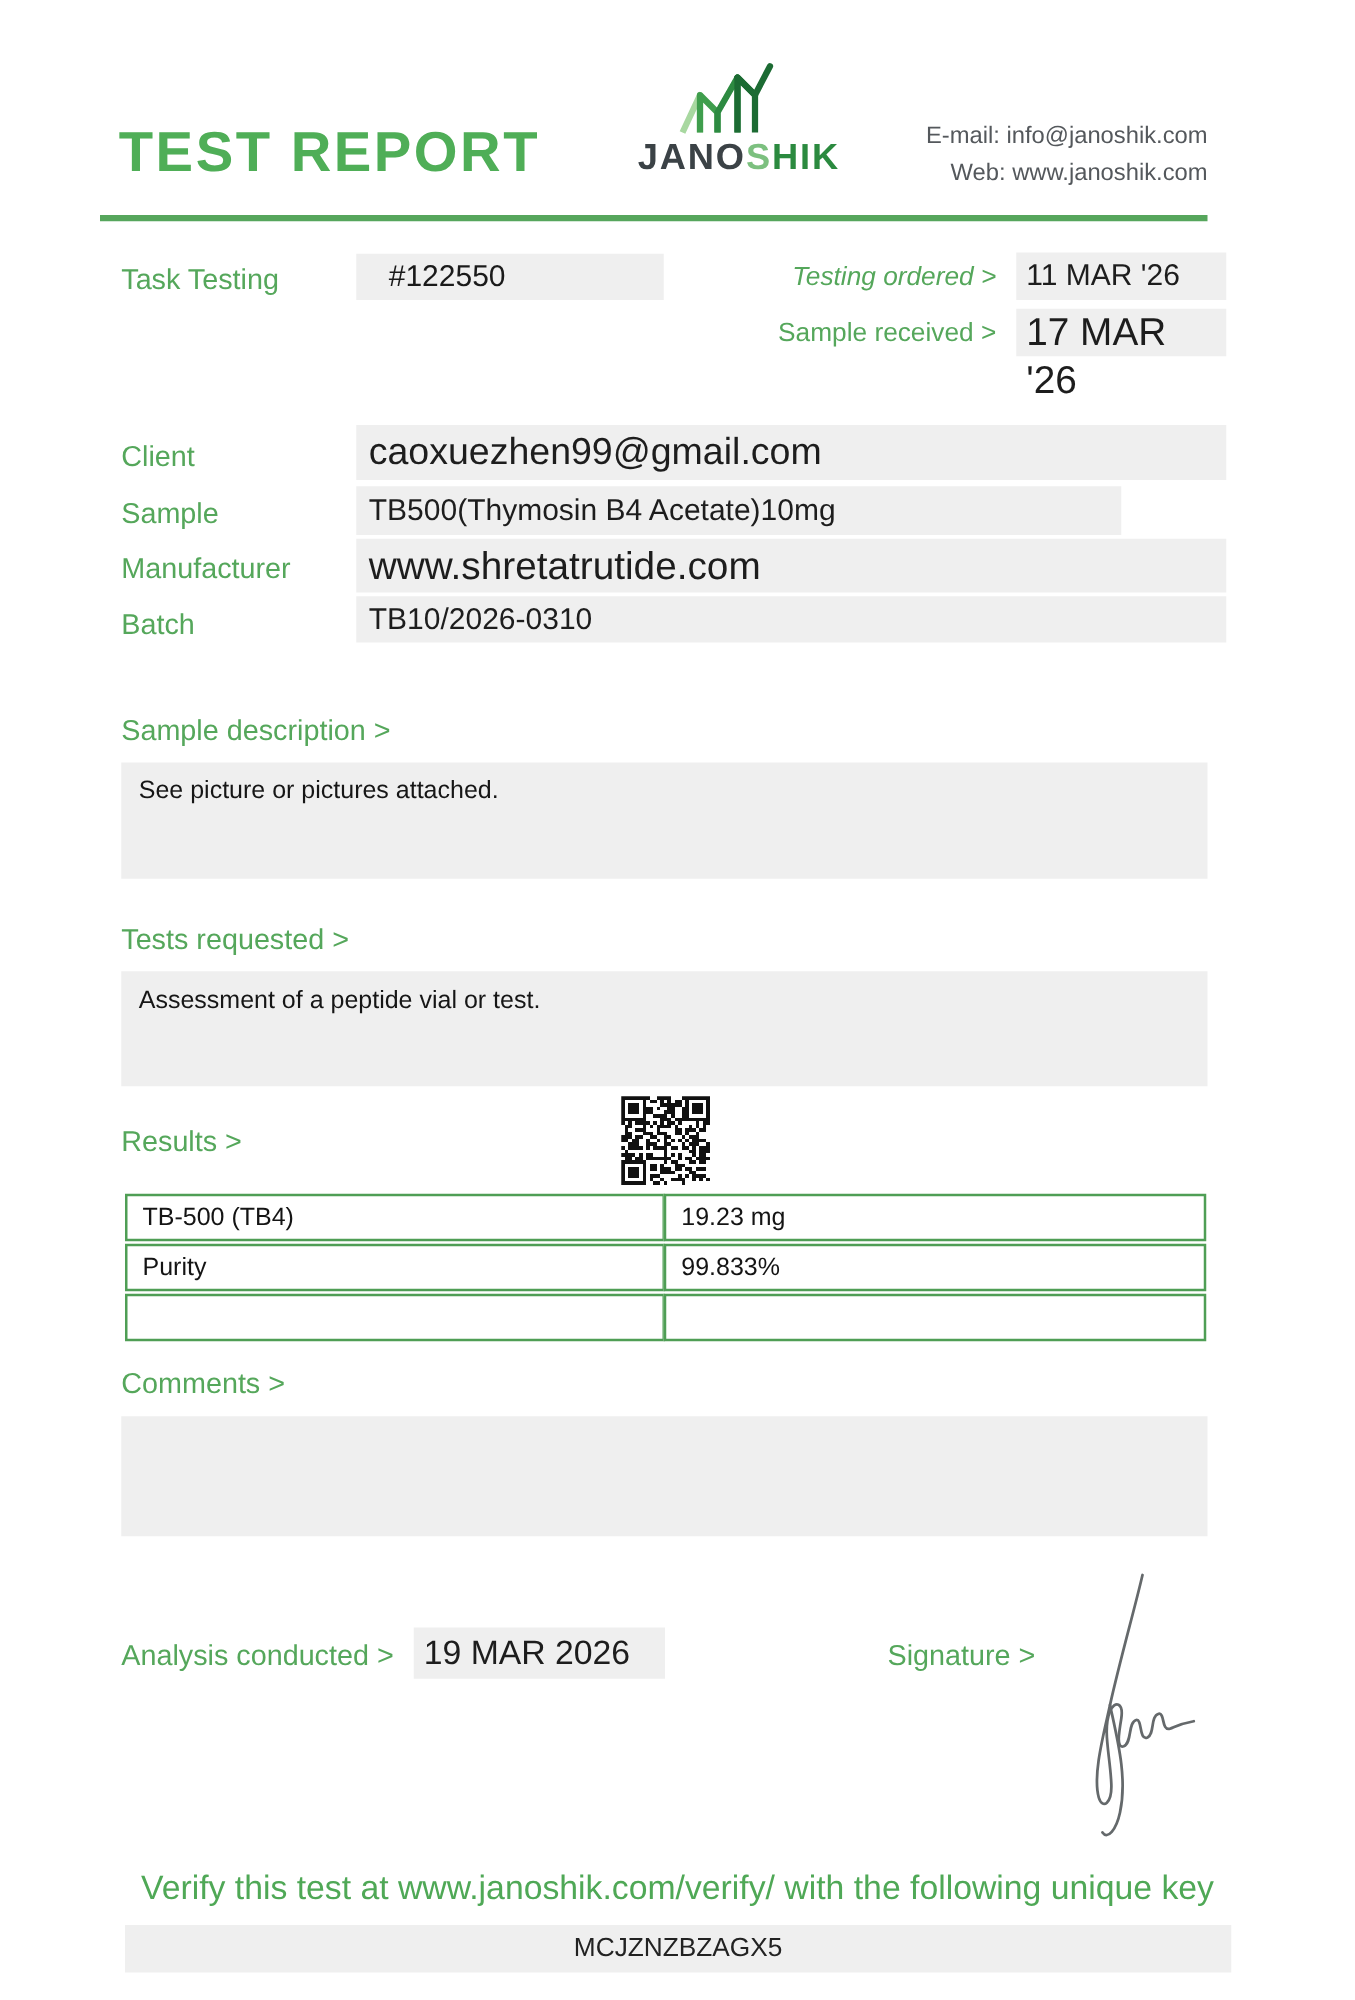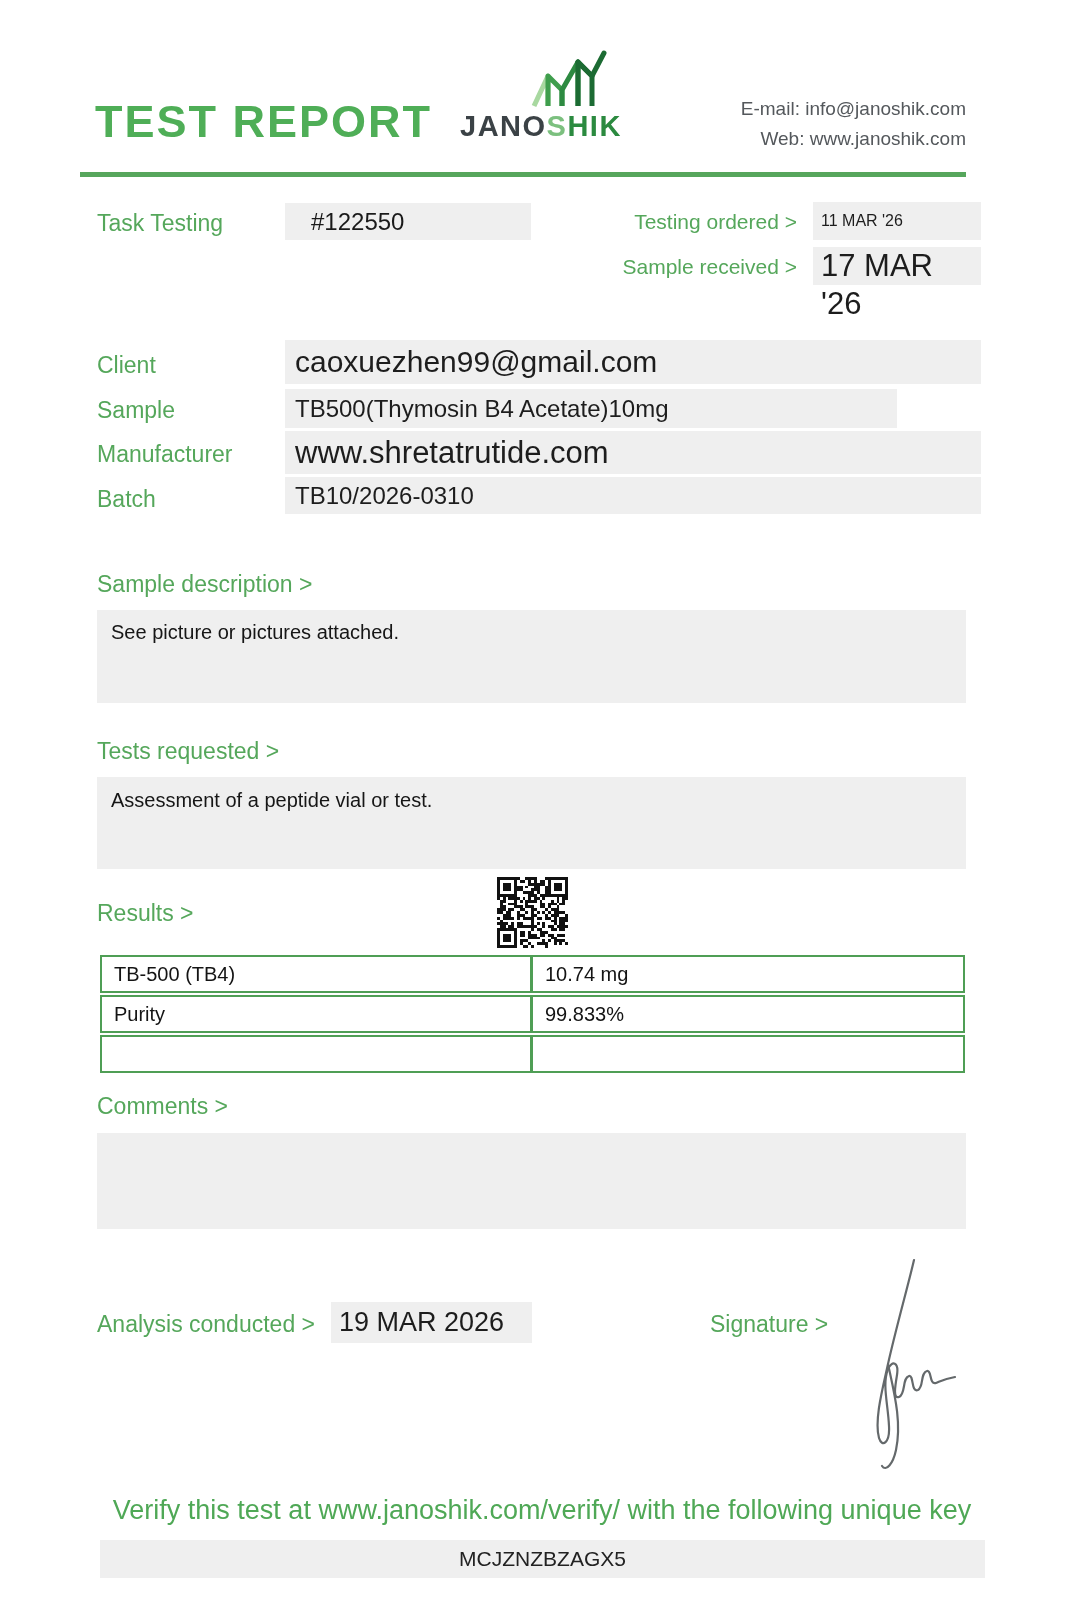--- a/index.html
+++ b/index.html
@@ -7,35 +7,35 @@
   body {
     width:1084px; height:1600px; position:relative;
     font-family:"Liberation Sans", sans-serif;
     color:#1d1d1d; overflow:hidden;
   }
   .abs { position:absolute; }
   .graybox { background:#efefef; }
 
   
   #title { left:95px; top:96px; font-size:45px; font-weight:600; letter-spacing:2px; color:#4fae57; }
-  #logo { left:460px; top:50px; width:200px; text-align:left; }
+  #logo { left:472px; top:50px; width:200px; text-align:right; }
   #logo-icon { display:block; margin:0 auto; }
   #logo-text { font-size:29px; font-weight:700; letter-spacing:1.5px; margin-top:2px; }
   #logo-text .jano { color:#3b4246; }
   #logo-text .s { color:#7cc07f; }
   #logo-text .hik { color:#2b8a3f; }
   #contact { right:118px; top:94px; text-align:right; font-size:19px; line-height:30px; color:#54585c; }
   #divider { left:80px; top:172px; width:886px; height:5px; background:#56a65c; }
 
   
   .field-label { font-size:23px; color:#55a75b; white-space:nowrap; }
   #task-label { left:97px; top:210px; }
   #task-value { left:285px; top:203px; width:246px; height:37px; font-size:24px; line-height:37px; padding-left:26px; color:#1a1a1a; }
-  #ordered-label { left:602px; top:210px; width:195px; text-align:right; font-size:21px; }
-  #ordered-value { left:813px; top:202px; width:168px; height:38px; font-size:16px; line-height:38px; padding-left:8px; font-weight:500; }
+  #ordered-label { left:602px; top:210px; width:195px; text-align:right; font-size:21px;font-style:italic; }
+  #ordered-value { left:813px; top:202px; width:168px; height:38px; font-size:24px; line-height:38px; padding-left:8px; font-weight:500; }
   #received-label { left:602px; top:255px; width:195px; text-align:right; font-size:21px; }
   #received-value { left:813px; top:247px; width:168px; height:38px; font-size:31px; line-height:38px; padding-left:8px; font-weight:500; }
 
   
   #client-label { left:97px; top:352px; }
   #client-value { left:285px; top:340px; width:696px; height:44px; font-size:30px; line-height:44px; padding-left:10px; }
   #sample-label { left:97px; top:397px; }
   #sample-value { left:285px; top:389px; width:612px; height:39px; font-size:24px; line-height:39px; padding-left:10px; }
   #manufacturer-label { left:97px; top:441px; }
   #manufacturer-value { left:285px; top:431px; width:696px; height:43px; font-size:31px; line-height:43px; padding-left:10px; }
@@ -374,21 +374,21 @@
     <rect x="19" y="1" width="5" height="5" fill="#fff"></rect>
     <rect x="20" y="2" width="3" height="3" fill="#111"></rect>
     <rect x="0" y="18" width="7" height="7" fill="#111"></rect>
     <rect x="1" y="19" width="5" height="5" fill="#fff"></rect>
     <rect x="2" y="20" width="3" height="3" fill="#111"></rect>
   </svg>
 
 <div class="abs" id="results-table">
   <div class="trow">
     <div class="tcell c1">TB-500 (TB4)</div>
-    <div class="tcell c2">10.74 mg</div>
+    <div class="tcell c2">19.23 mg</div>
   </div>
   <div class="trow">
     <div class="tcell c1">Purity</div>
     <div class="tcell c2">99.833%</div>
   </div>
   <div class="trow">
     <div class="tcell c1"></div>
     <div class="tcell c2"></div>
   </div>
 </div>

